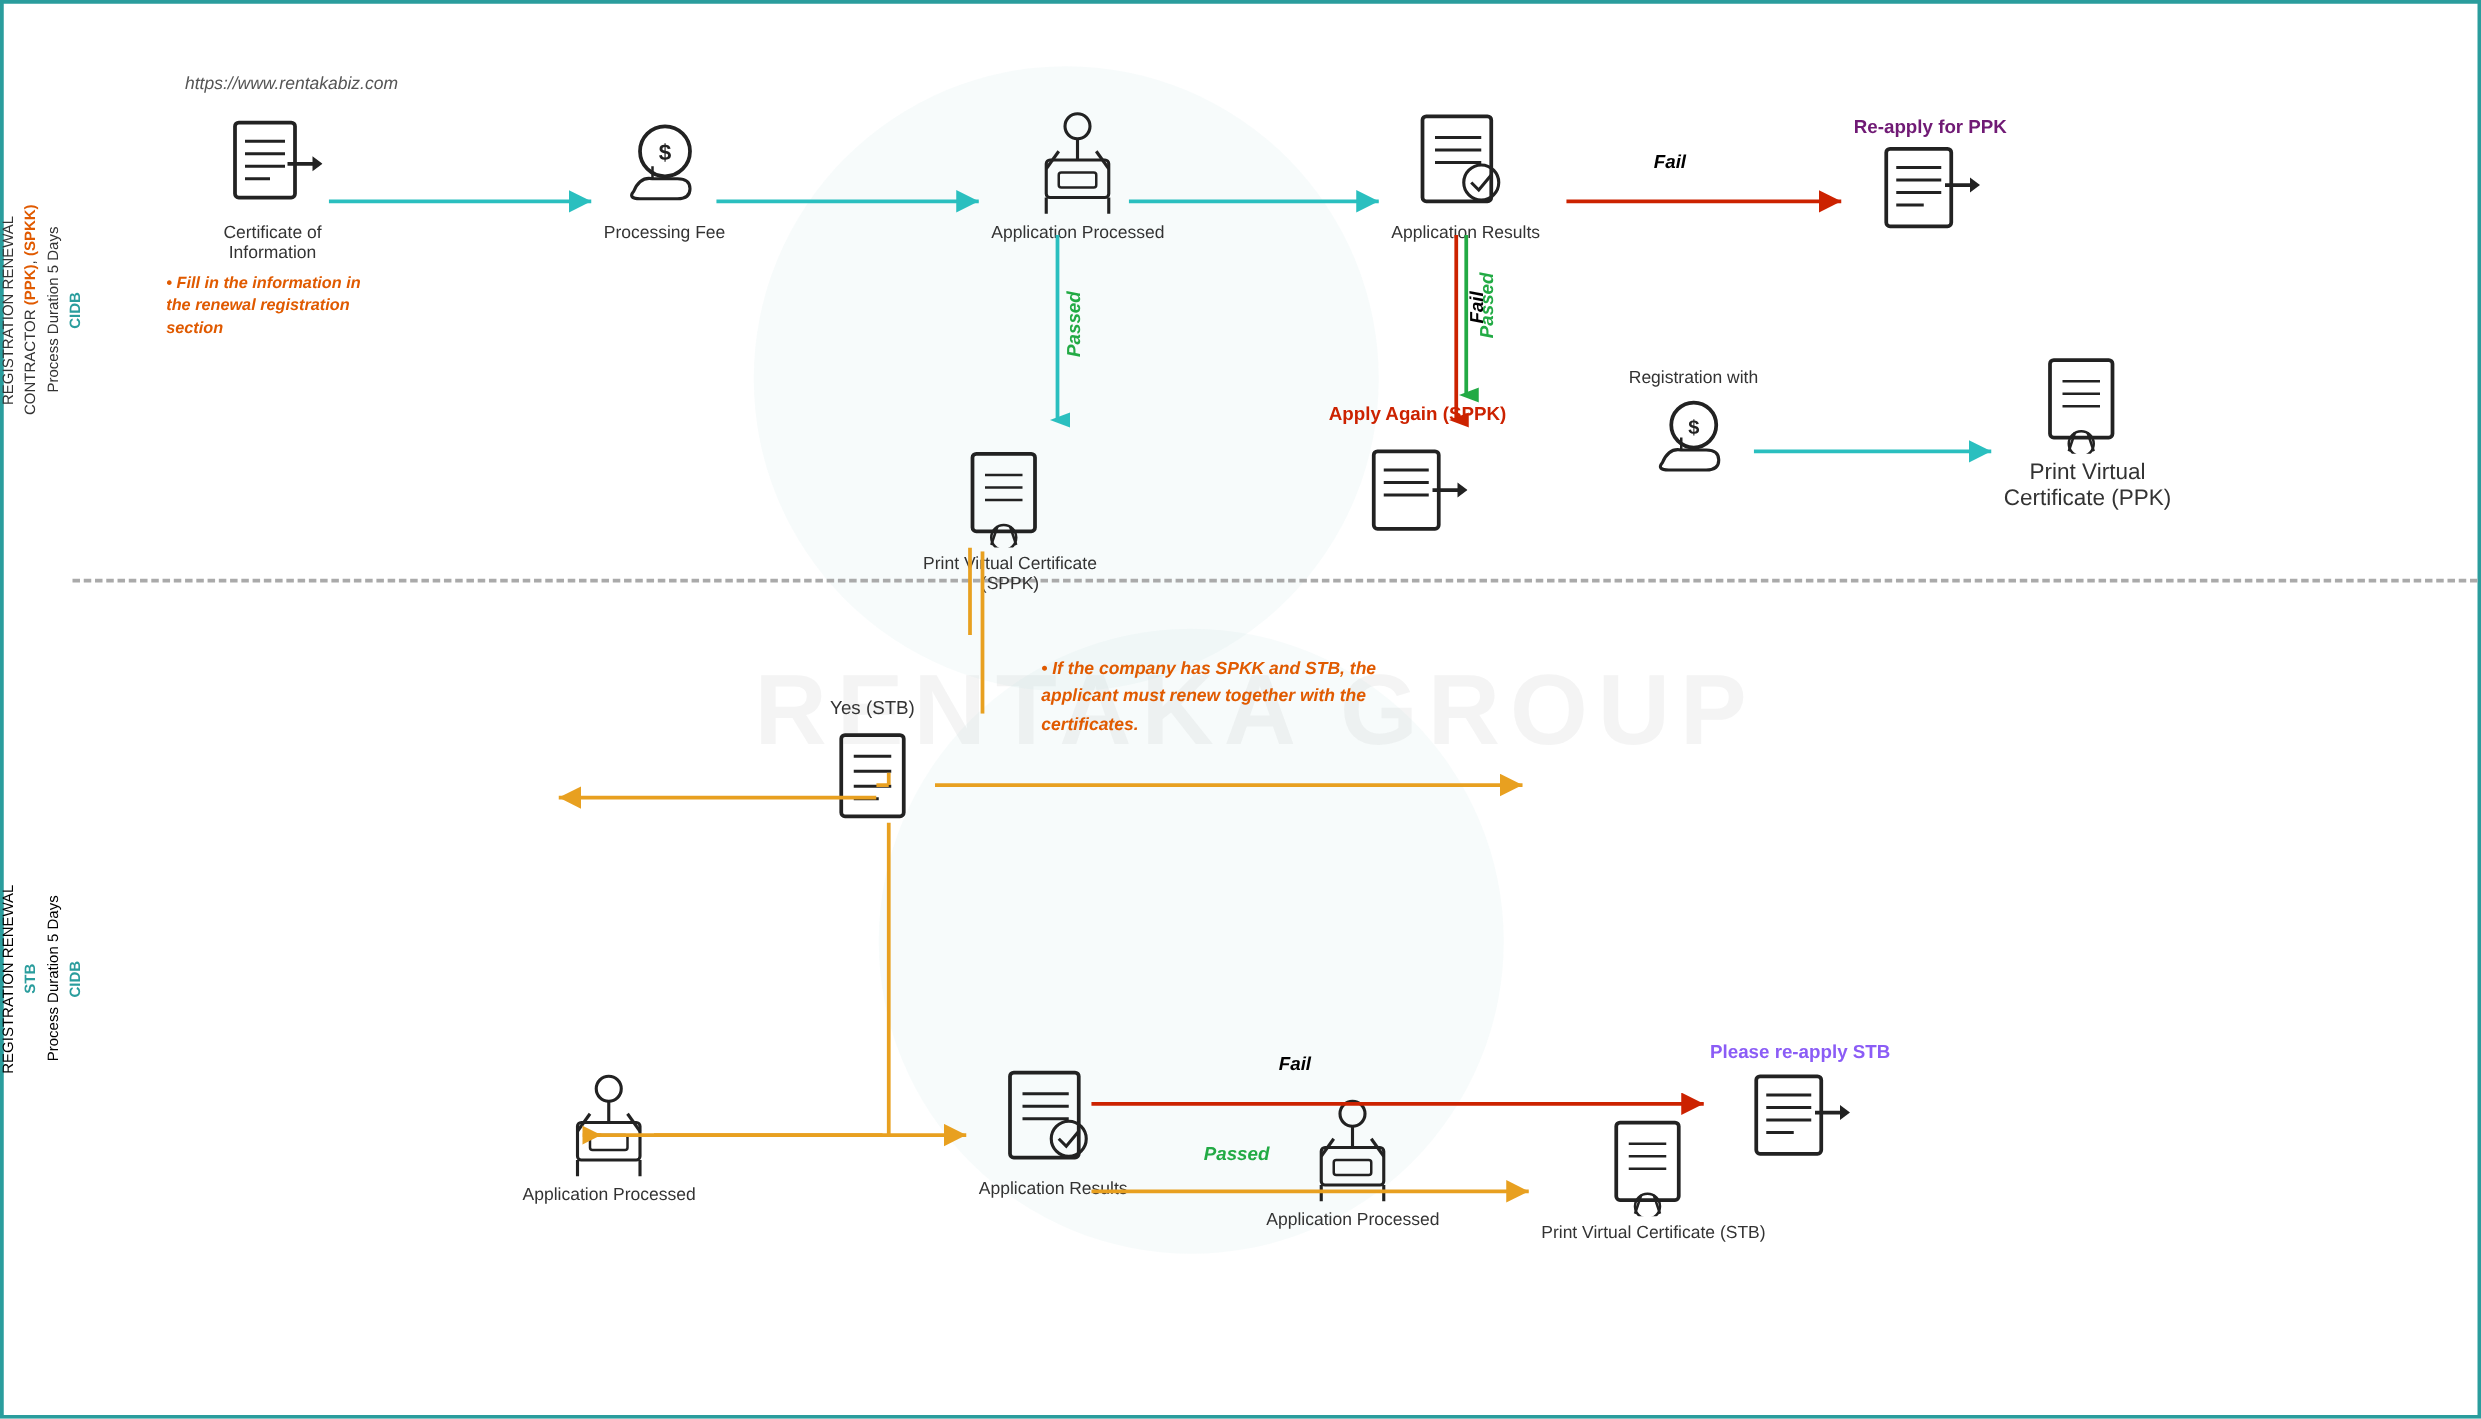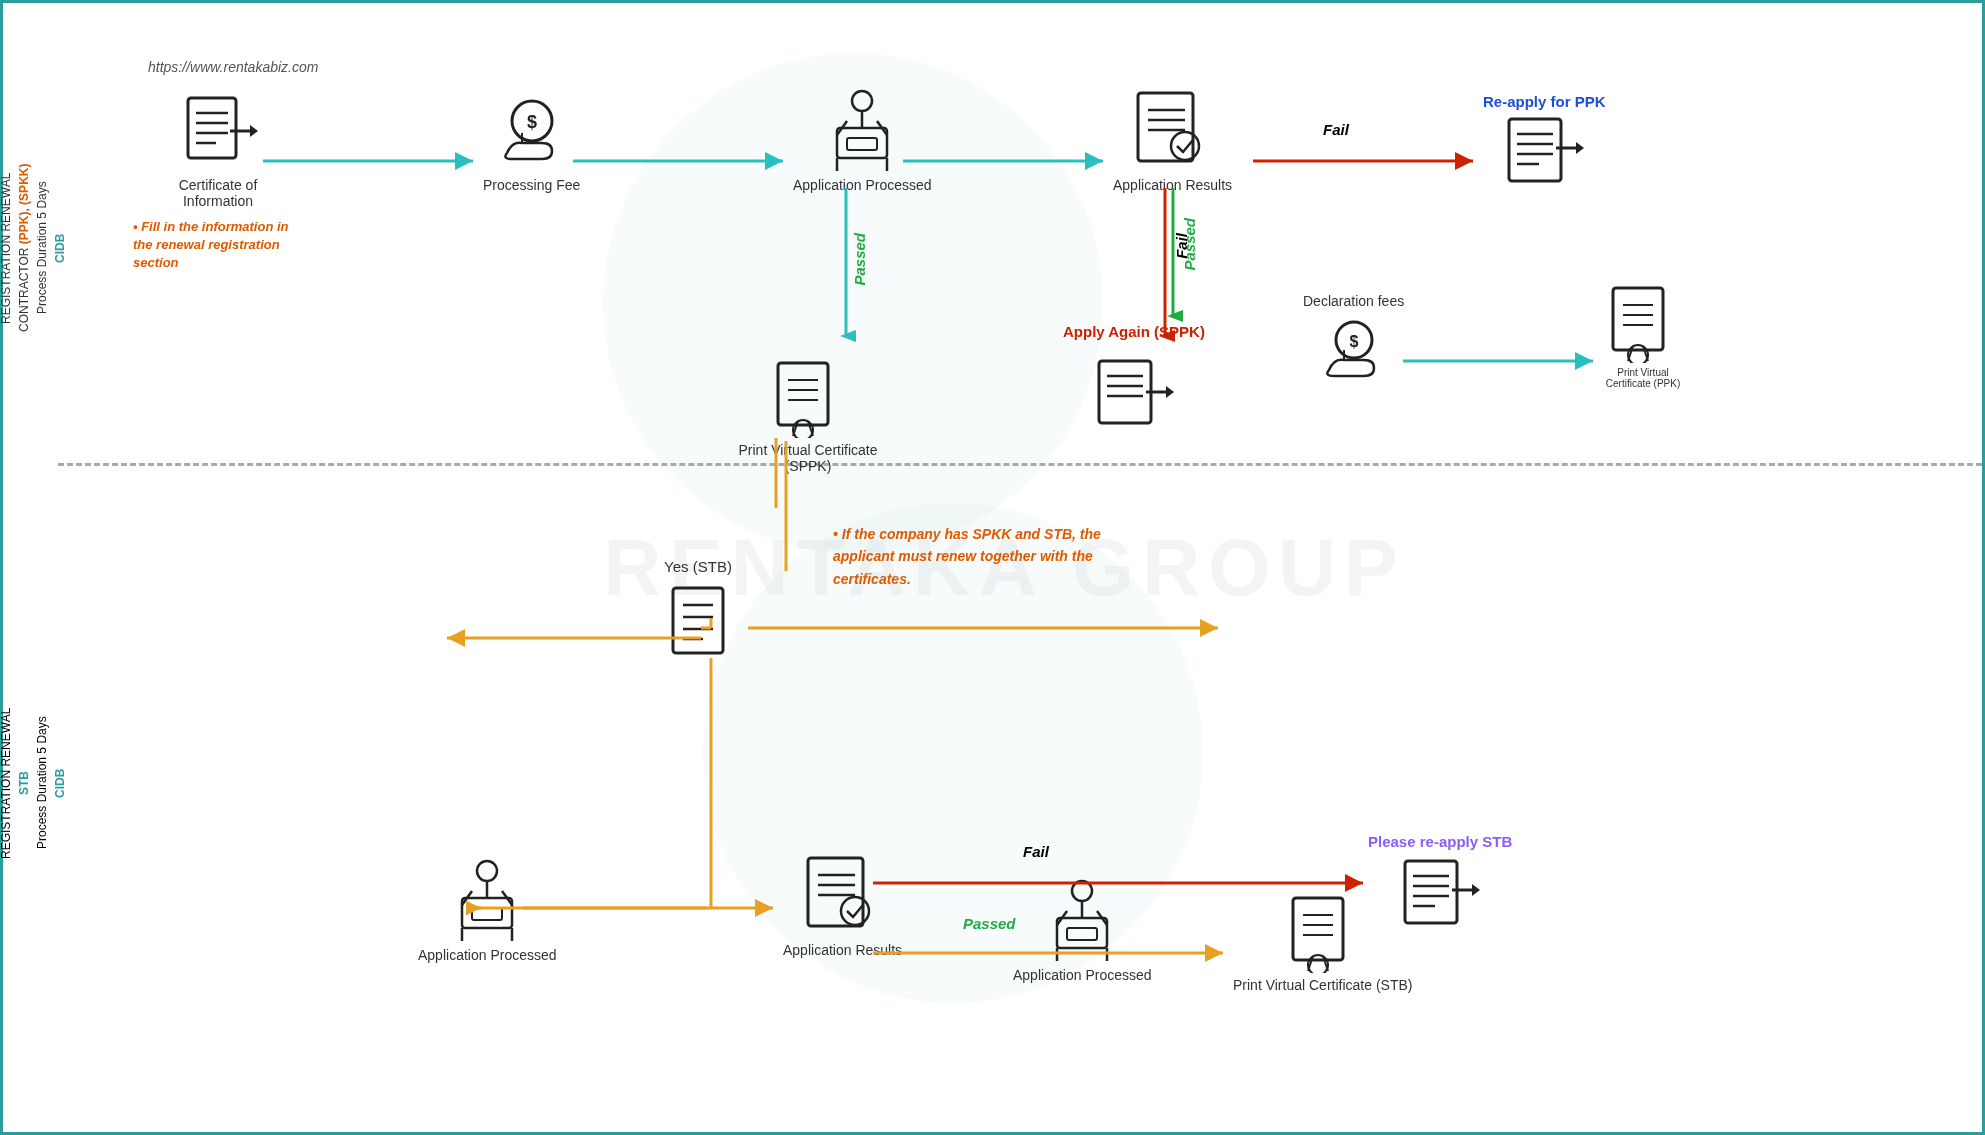--- a/index.html
+++ b/index.html
@@ -208,21 +208,21 @@
         </marker>
       </defs>
     <line x1="0" y1="10" x2="220" y2="10" stroke="#cc2200" stroke-width="3" marker-end="url(#ah4)"></line>
   </svg>
 
   <div style="position:absolute;top:118px;left:1320px;">
     <span class="fail-label">Fail</span>
   </div>
 
   <div style="position:absolute;top:90px;left:1480px;display:flex;flex-direction:column;align-items:center;">
-    <div style="color:#1d4ed8;font-size:15px;font-weight:bold;margin-bottom:6px;text-align:center;">Re-apply for PPK</div>
+    <div style="color:#701a75;font-size:15px;font-weight:bold;margin-bottom:6px;text-align:center;">Re-apply for PPK</div>
     <svg width="80" height="70" viewBox="0 0 80 70">
       <rect x="5" y="3" width="52" height="62" rx="3" fill="none" stroke="#222" stroke-width="3"></rect>
       <line x1="13" y1="18" x2="49" y2="18" stroke="#222" stroke-width="2.5"></line>
       <line x1="13" y1="28" x2="49" y2="28" stroke="#222" stroke-width="2.5"></line>
       <line x1="13" y1="38" x2="49" y2="38" stroke="#222" stroke-width="2.5"></line>
       <line x1="13" y1="48" x2="35" y2="48" stroke="#222" stroke-width="2.5"></line>
       <line x1="52" y1="32" x2="75" y2="32" stroke="#222" stroke-width="3"></line>
       <polygon points="72,26 80,32 72,38" fill="#222"></polygon>
     </svg>
   </div>
@@ -286,21 +286,21 @@
         </marker>
       </defs>
     <line x1="10" y1="0" x2="10" y2="128" stroke="#22aa44" stroke-width="3" marker-end="url(#ahd3)"></line>
   </svg>
 
   <div style="position:absolute;top:215px;left:1178px;writing-mode:vertical-rl;transform:rotate(180deg);">
     <span class="passed-label">Passed</span>
   </div>
 
   <div style="position:absolute;top:290px;left:1300px;display:flex;flex-direction:column;align-items:center;">
-    <div style="font-size:14px;color:#333;text-align:center;margin-bottom:6px;">Declaration fees</div>
+    <div style="font-size:14px;color:#333;text-align:center;margin-bottom:6px;">Registration with</div>
     <svg width="80" height="75" viewBox="0 0 80 75">
       <circle cx="40" cy="25" r="18" fill="none" stroke="#222" stroke-width="3"></circle>
       <text x="40" y="32" text-anchor="middle" font-size="16" font-weight="bold" fill="#222">$</text>
       <path d="M15 55 Q20 43 30 45 L50 45 Q60 45 60 53 Q60 61 50 61 L20 61 Q10 61 15 55Z" fill="none" stroke="#222" stroke-width="2.5"></path>
       <line x1="30" y1="45" x2="30" y2="35" stroke="#222" stroke-width="2"></line>
     </svg>
   </div>
 
   <svg style="position:absolute;top:348px;left:1400px;" width="200" height="20">
     <defs>
@@ -314,21 +314,21 @@
   <div style="position:absolute;top:280px;left:1600px;display:flex;flex-direction:column;align-items:center;">
     <svg width="80" height="80" viewBox="0 0 80 80">
       <rect x="10" y="5" width="50" height="62" rx="3" fill="none" stroke="#222" stroke-width="3"></rect>
       <line x1="20" y1="22" x2="50" y2="22" stroke="#222" stroke-width="2"></line>
       <line x1="20" y1="32" x2="50" y2="32" stroke="#222" stroke-width="2"></line>
       <line x1="20" y1="42" x2="50" y2="42" stroke="#222" stroke-width="2"></line>
       <circle cx="35" cy="72" r="10" fill="none" stroke="#222" stroke-width="2"></circle>
       <line x1="30" y1="63" x2="25" y2="78" stroke="#222" stroke-width="2"></line>
       <line x1="40" y1="63" x2="45" y2="78" stroke="#222" stroke-width="2"></line>
     </svg>
-    <div style="font-size:10px;color:#333;text-align:center;margin-top:4px;max-width:150px;">Print Virtual<br>Certificate (PPK)</div>
+    <div style="font-size:18px;color:#333;text-align:center;margin-top:4px;max-width:150px;">Print Virtual<br>Certificate (PPK)</div>
   </div>
 
   <svg style="position:absolute;top:435px;left:763px;" width="20" height="70">
     <line x1="10" y1="0" x2="10" y2="70" stroke="#e8a020" stroke-width="3"></line>
   </svg>
 
   <svg style="position:absolute;top:438px;left:773px;" width="20" height="130">
     <line x1="10" y1="0" x2="10" y2="130" stroke="#e8a020" stroke-width="3"></line>
   </svg>
 

